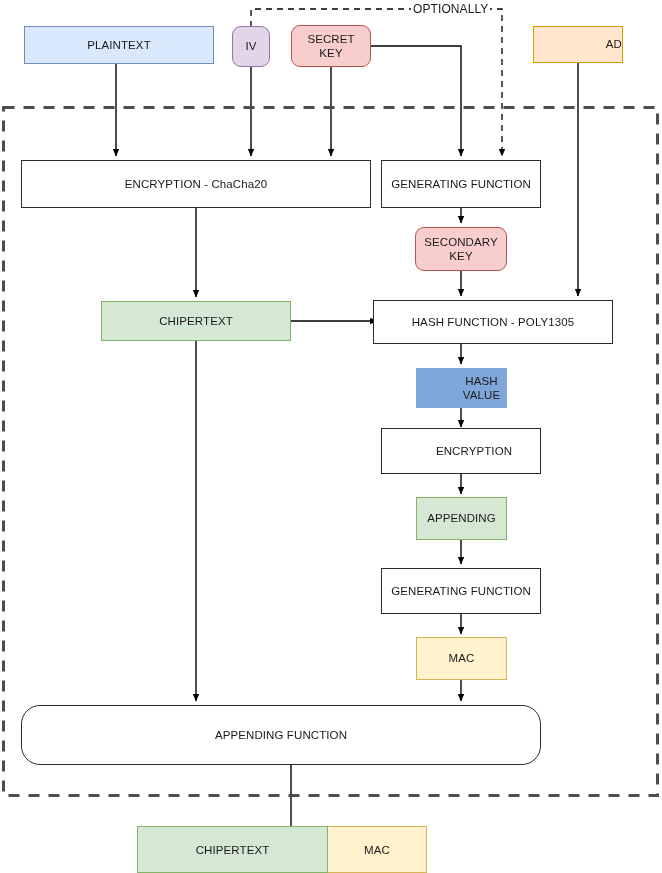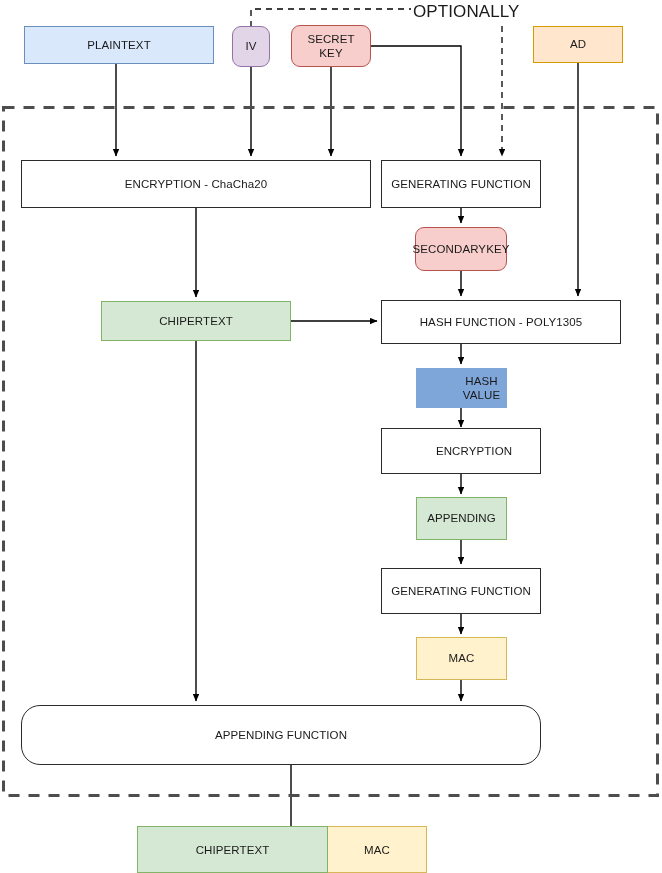--- a/index.html
+++ b/index.html
@@ -38,21 +38,21 @@
     line-height: 1.25;
     letter-spacing: 0.1px;
     border: 1px solid #2b2b2b;
     background: #ffffff;
   }
   .node span { display: block; }
   .rounded { border-radius: 9px; }
   .noborder { border: none; }
   .region-label {
     position: absolute;
-    font-size: 17px;
+    font-size: 12px;
     color: #1a1a1a;
     background: #ffffff;
     padding: 0 2px;
     letter-spacing: 0.1px;
   }
   .split-box {
     position: absolute;
     display: flex;
     box-sizing: border-box;
   }
@@ -128,44 +128,44 @@
 
   <div class="node rounded" style="left:232px; top:26px; width:38px; height:41px; background:#e1d5e7; border-color:#9673a6;">
     <span>IV</span>
   </div>
 
   <div class="node rounded" style="left:291px; top:25px; width:80px; height:42px; background:#f8cecc; border-color:#b85450; flex-direction:column;">
     <span>SECRET</span>
     <span>KEY</span>
   </div>
 
-  <div class="node" style="left:533px; top:26px; width:90px; height:37px; background:#ffe6cc; border-color:#d79b00;">
+  <div class="node" style="left:533px; top:26px; width:90px; height:37px; background:#ffe6cc; border-color:#d79b00;justify-content:flex-end;">
     <span>AD</span>
   </div>
 
   <div class="region-label" style="left:411px; top:2px;">OPTIONALLY</div>
 
   <div class="node" style="left:21px; top:160px; width:350px; height:48px;">
     <span>ENCRYPTION - ChaCha20</span>
   </div>
 
   <div class="node" style="left:381px; top:160px; width:160px; height:48px;">
     <span>GENERATING FUNCTION</span>
   </div>
 
-  <div class="node rounded" style="left:415px; top:227px; width:92px; height:44px; background:#f8cecc; border-color:#b85450; flex-direction:row;">
+  <div class="node rounded" style="left:415px; top:227px; width:92px; height:44px; background:#f8cecc; border-color:#b85450; flex-direction:column;">
     <span>SECONDARY</span>
     <span>KEY</span>
   </div>
 
   <div class="node" style="left:101px; top:301px; width:190px; height:40px; background:#d5e8d4; border-color:#82b366;">
     <span>CHIPERTEXT</span>
   </div>
 
-  <div class="node" style="left:381px; top:300px; width:240px; height:44px;">
+  <div class="node" style="left:373px; top:300px; width:240px; height:44px;">
     <span>HASH FUNCTION - POLY1305</span>
   </div>
 
   <div class="node noborder" style="left:416px; top:368px; width:91px; height:40px; background:#7ea6d9;padding-left:40px;">
     <span>HASH VALUE</span>
   </div>
 
   <div class="node" style="left:381px; top:428px; width:160px; height:46px;padding-left:26px;">
     <span>ENCRYPTION</span>
   </div>

